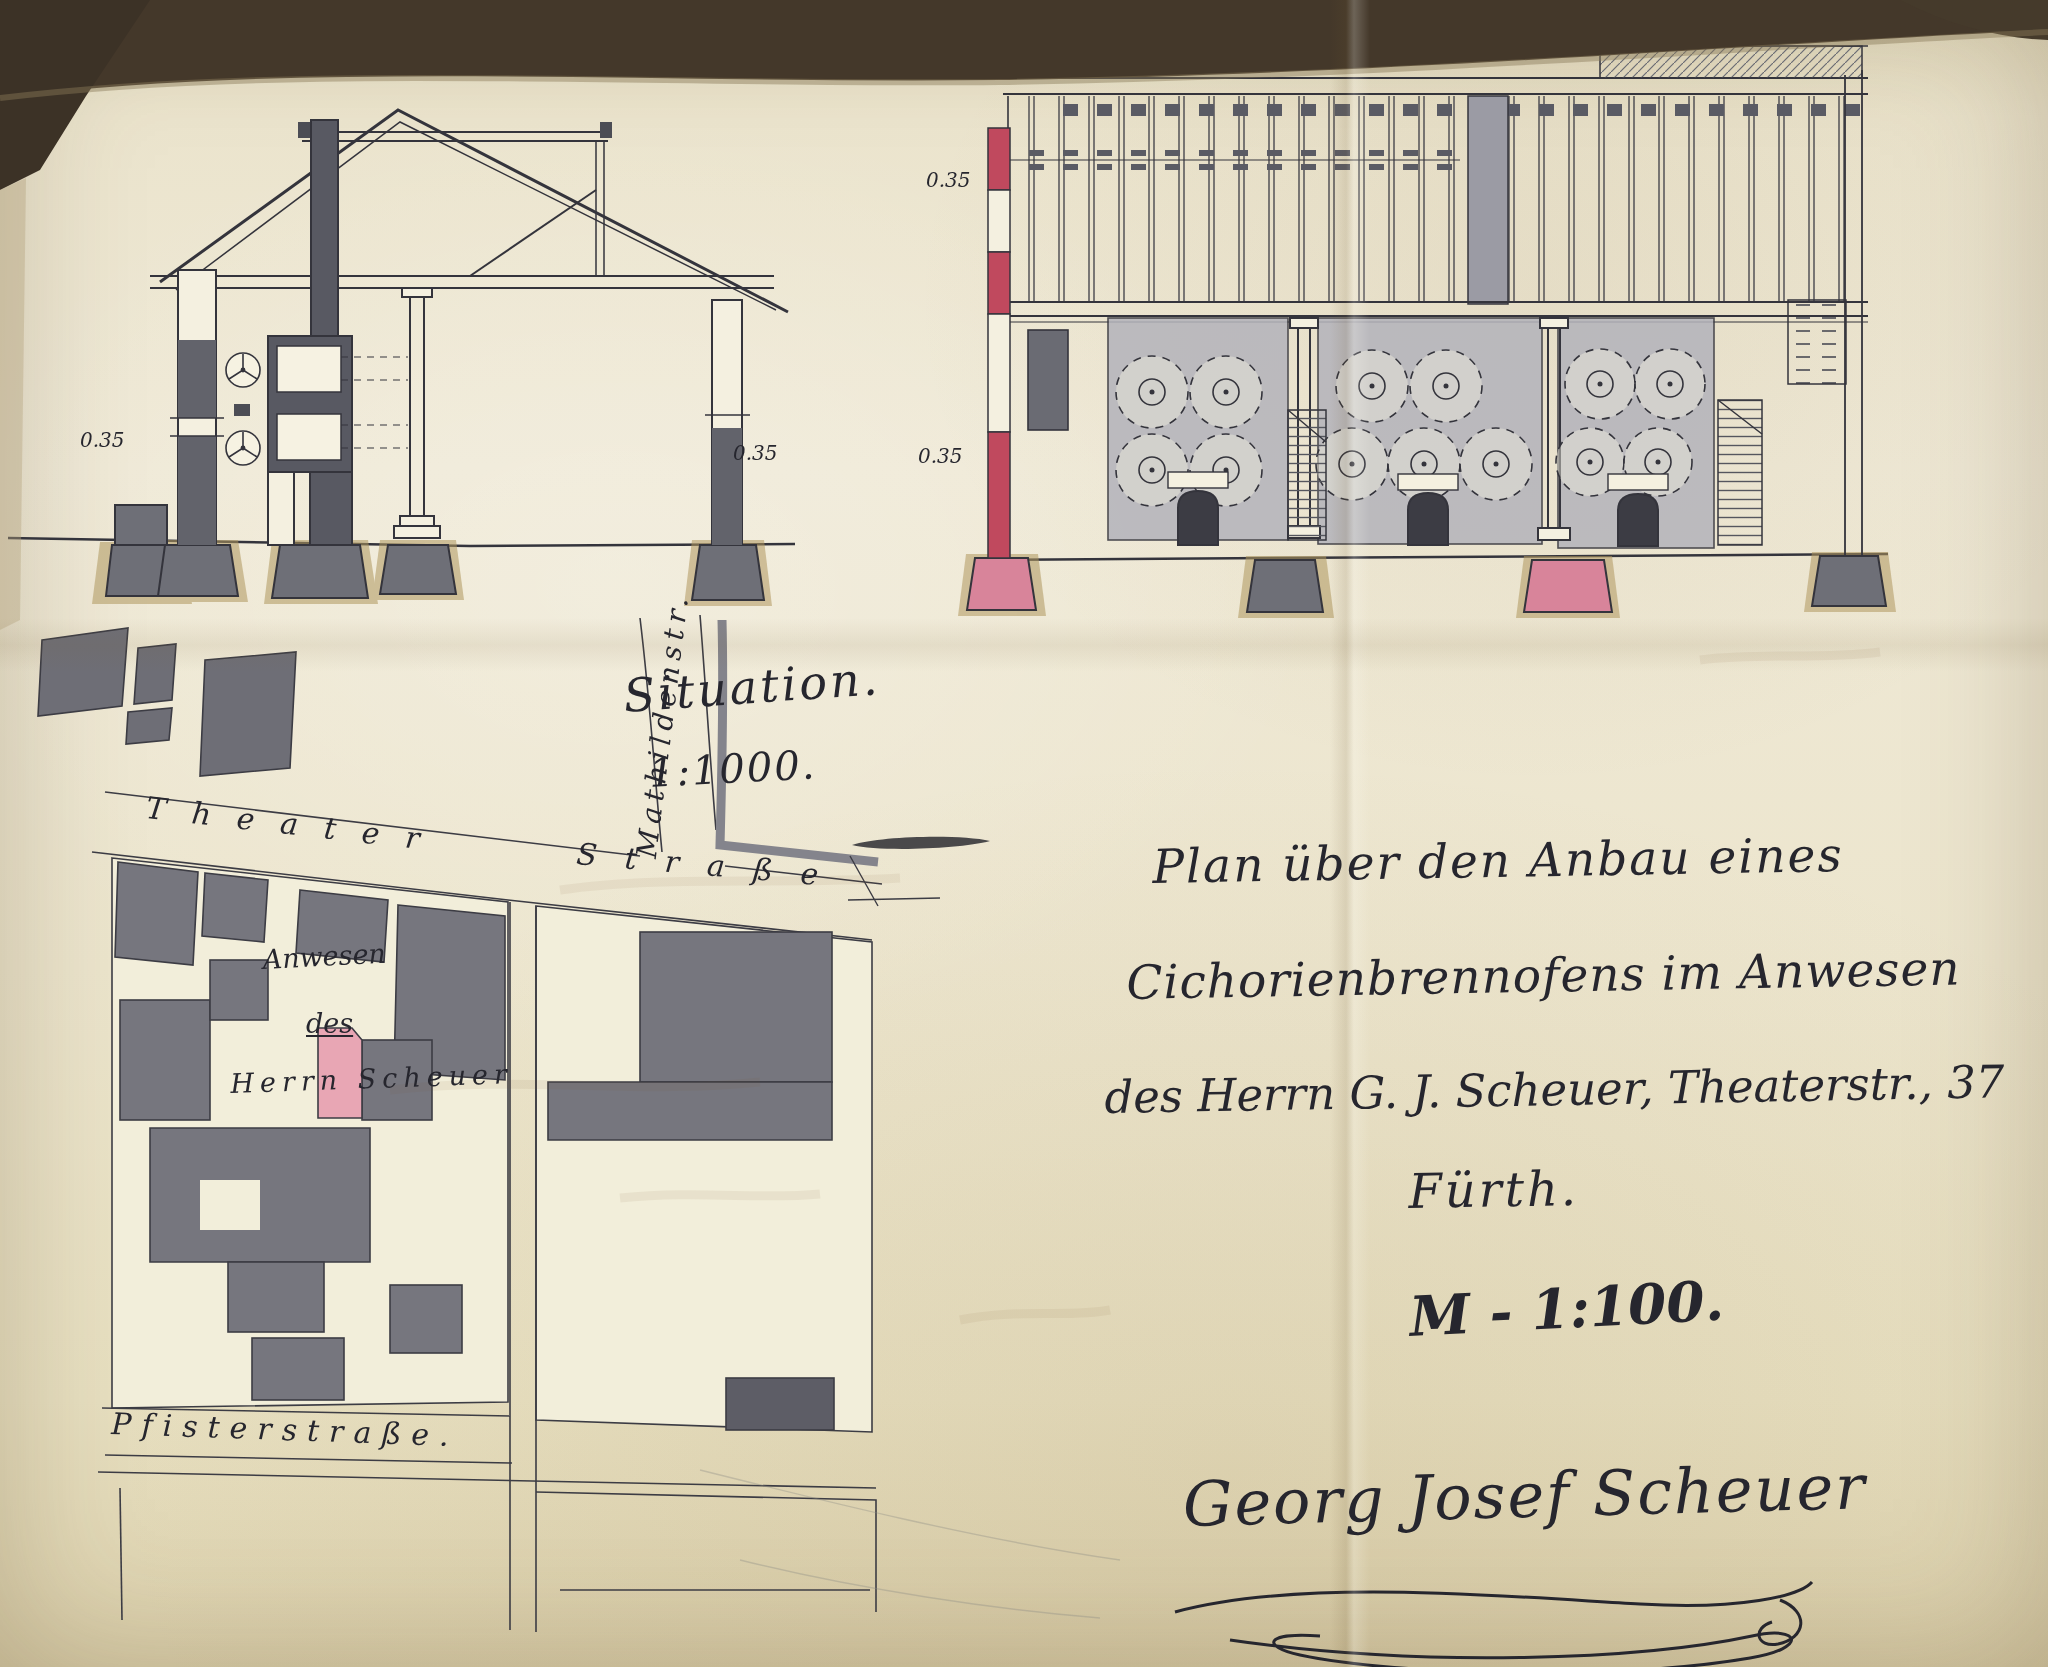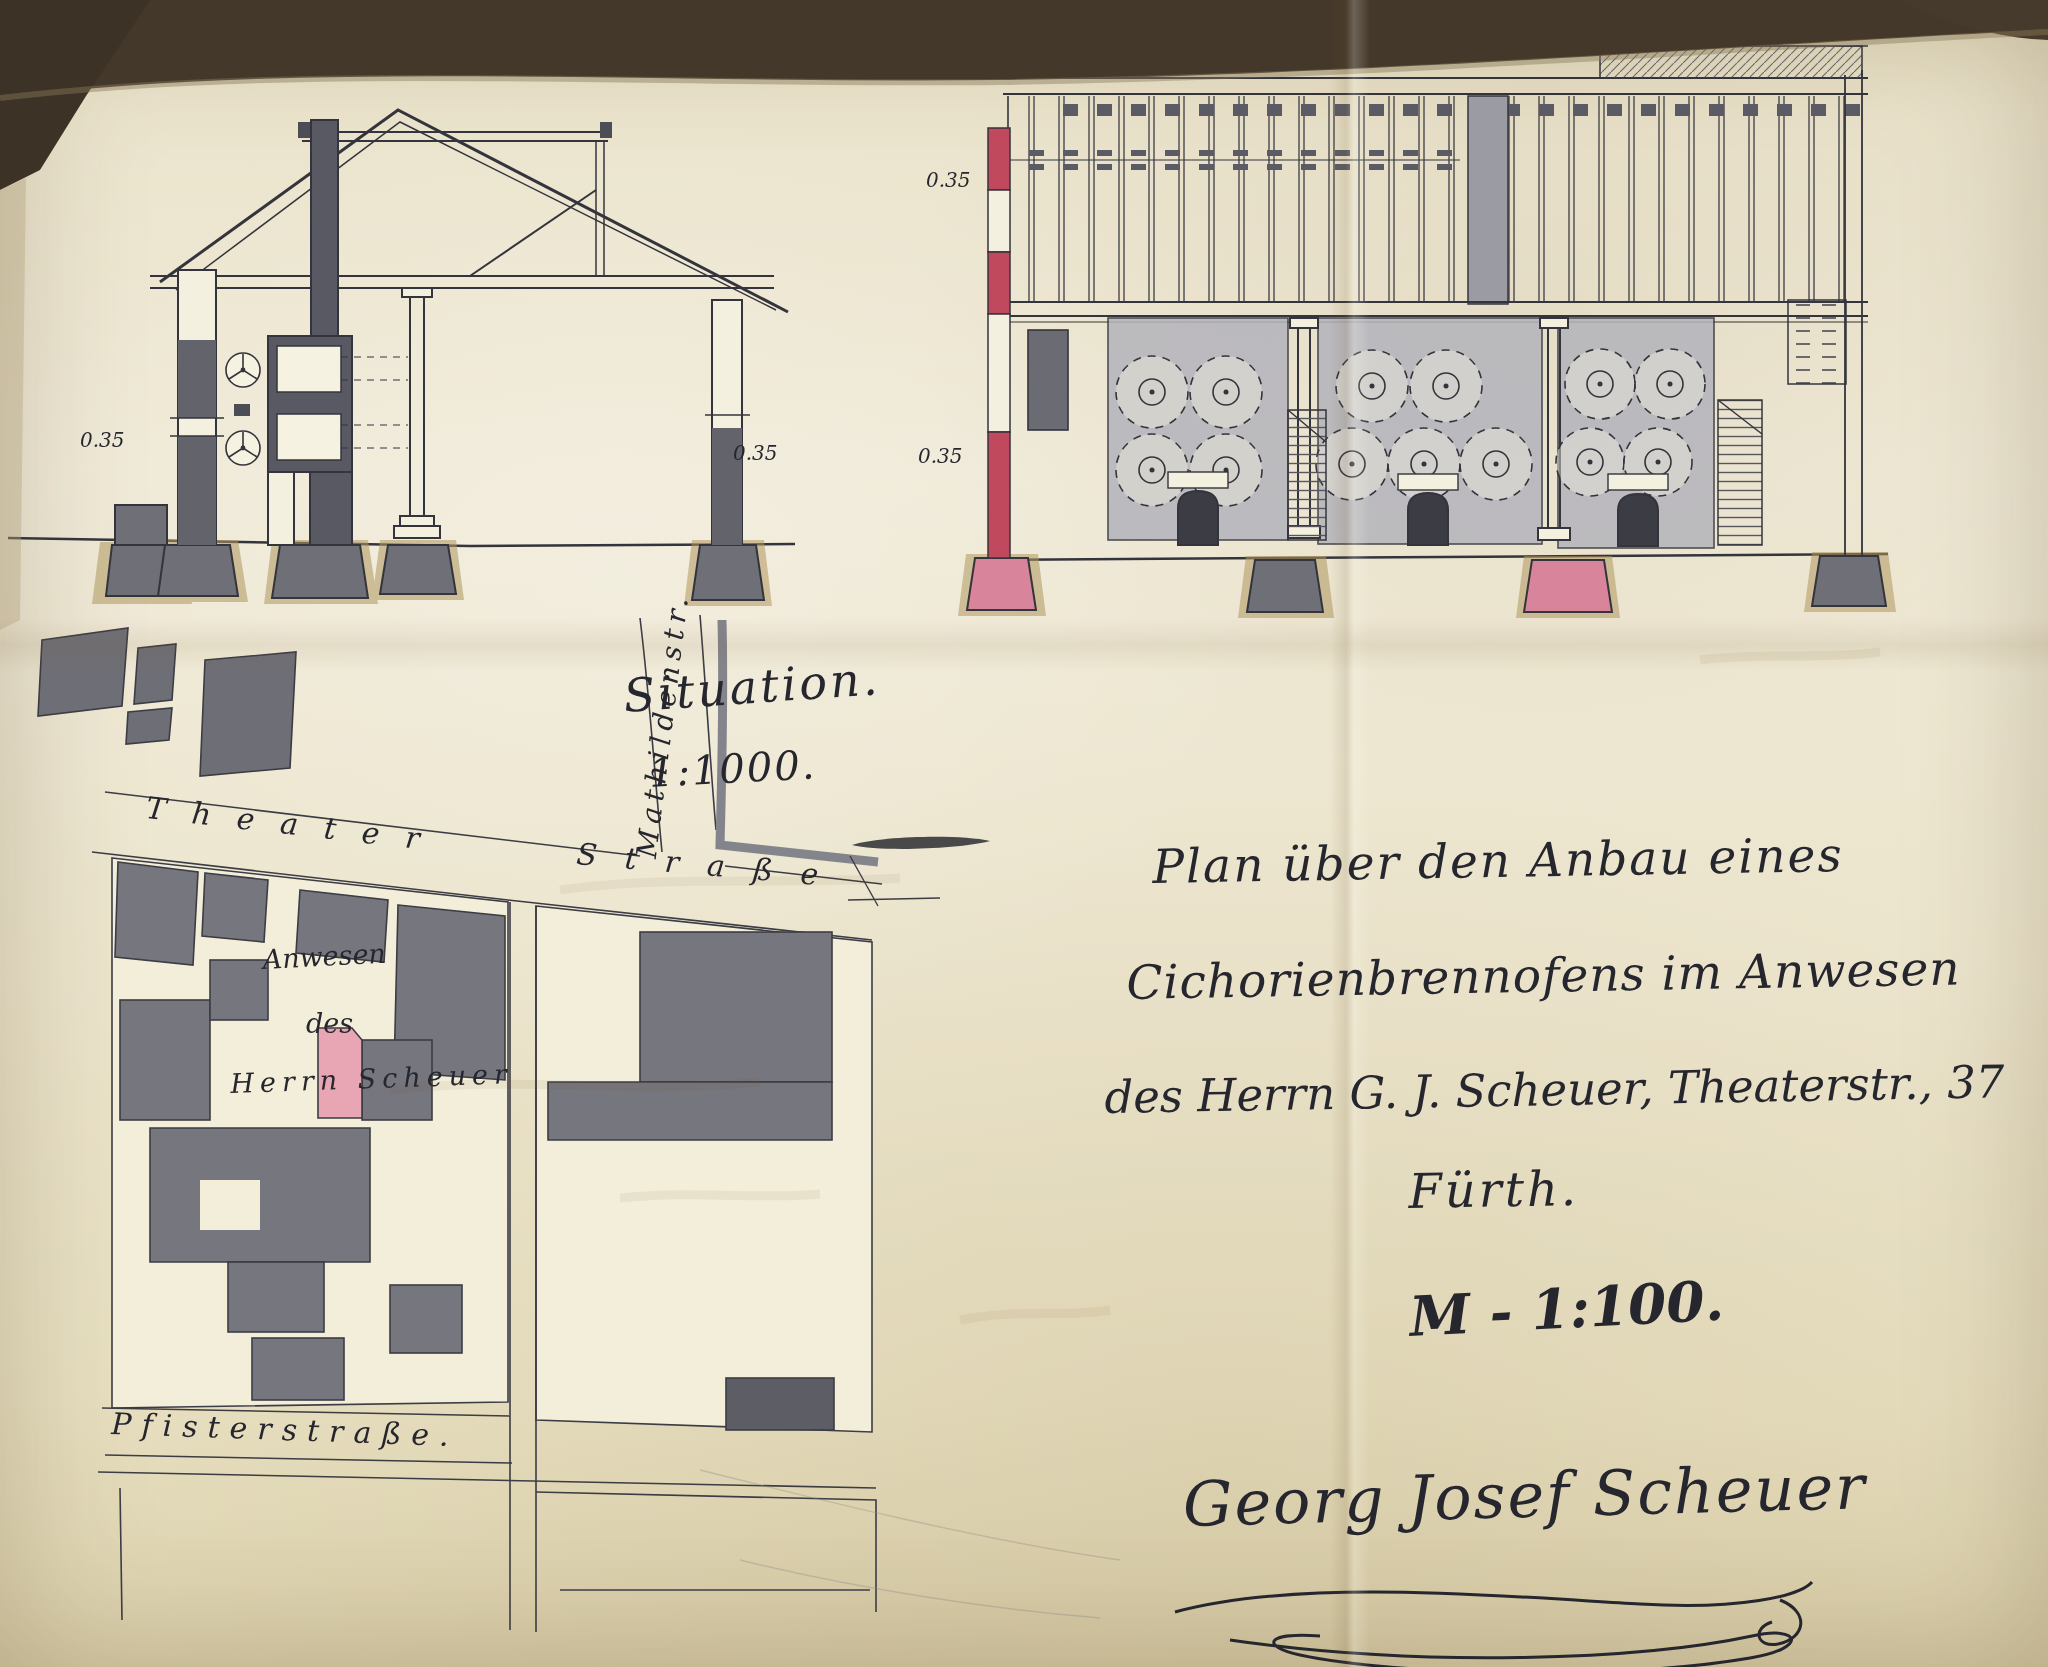--- a/index.html
+++ b/index.html
@@ -385,21 +385,21 @@
 
   <div class="txt" style="left:622px;top:672px;font-size:46px;transform:rotate(-4deg);letter-spacing:3px;">Situation.</div>
   <div class="txt" style="left:648px;top:752px;font-size:40px;transform:rotate(-3deg);letter-spacing:2px;">1:1000.</div>
 
   <div class="txt" style="left:148px;top:792px;font-size:30px;letter-spacing:26px;transform:rotate(6.5deg);">Theater</div>
   <div class="txt" style="left:578px;top:838px;font-size:30px;letter-spacing:28px;transform:rotate(5deg);">Straße</div>
   <div class="txt" style="left:632px;top:856px;font-size:28px;letter-spacing:6px;transform:rotate(-83deg);">Mathildenstr.</div>
   <div class="txt" style="left:112px;top:1408px;font-size:30px;letter-spacing:10px;transform:rotate(2deg);">Pfisterstraße.</div>
 
   <div class="txt" style="left:262px;top:946px;font-size:27px;transform:rotate(-3deg);">Anwesen</div>
-  <div class="txt" style="left:306px;top:1010px;font-size:27px;">des</div>
+  <div class="txt" style="left:306px;top:1010px;font-size:27px;text-decoration:underline;">des</div>
   <div class="txt" style="left:230px;top:1070px;font-size:27px;letter-spacing:6px;transform:rotate(-2deg);">Herrn Scheuer</div>
 
   <div class="txt" style="left:1152px;top:842px;font-size:47px;letter-spacing:2px;transform:rotate(-1deg);">Plan über den Anbau eines</div>
   <div class="txt" style="left:1126px;top:958px;font-size:47px;letter-spacing:1px;transform:rotate(-1deg);">Cichorienbrennofens im Anwesen</div>
   <div class="txt" style="left:1104px;top:1074px;font-size:45px;transform:rotate(-1deg);">des Herrn G. J. Scheuer, Theaterstr., 37</div>
   <div class="txt" style="left:1408px;top:1166px;font-size:48px;letter-spacing:3px;transform:rotate(-1deg);">Fürth.</div>
 
   <div class="txt" style="left:1408px;top:1288px;font-size:55px;font-weight:700;transform:rotate(-3deg);">M - 1:100.</div>
 
   <div class="txt" style="left:1182px;top:1472px;font-size:62px;letter-spacing:2px;transform:rotate(-1.5deg);">Georg Josef Scheuer</div>

